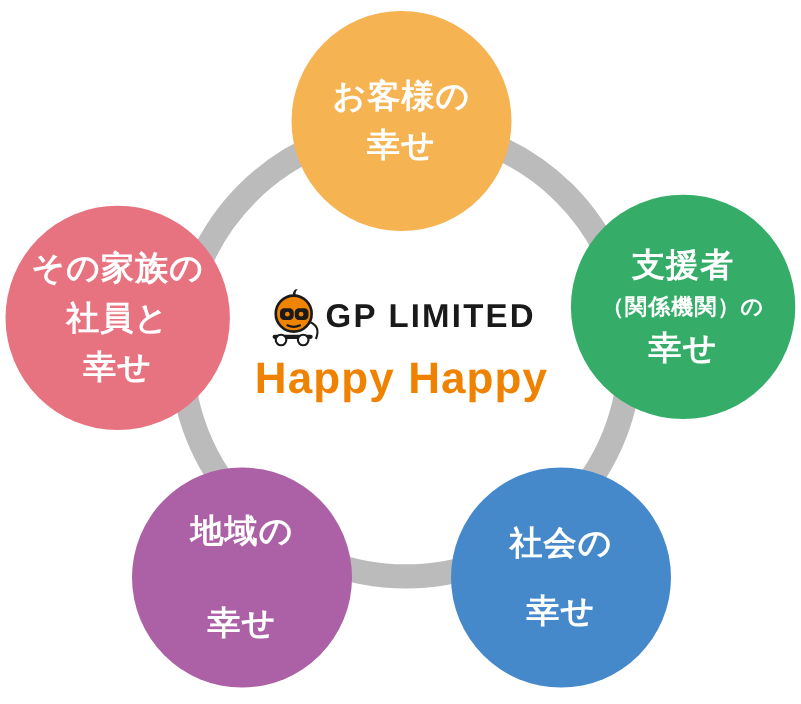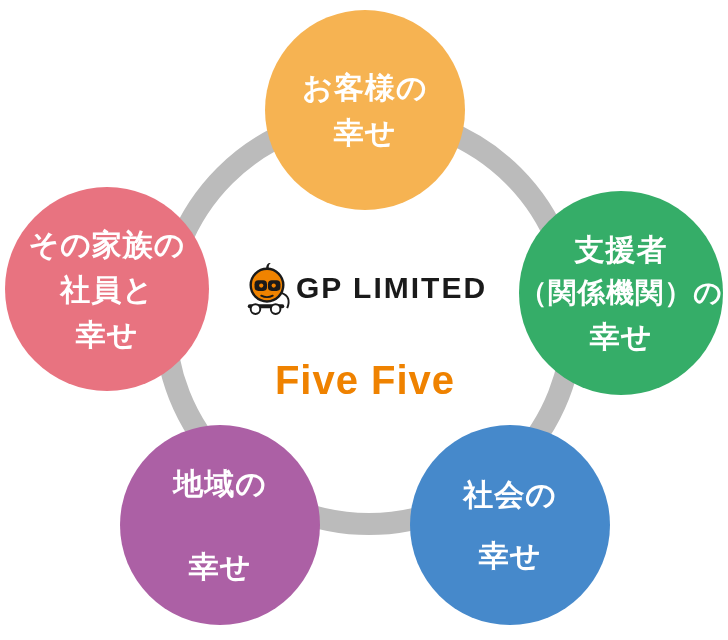--- a/index.html
+++ b/index.html
@@ -19,35 +19,34 @@
     border-radius:50%;
     display:flex;
     flex-direction:column;
     align-items:center;
     justify-content:center;
     color:#ffffff;
     font-weight:700;
     text-align:center;
   }
   .circle .line { font-size:30px; line-height:1.5; letter-spacing:1px; }
-  .circle .line.small { font-size:28px; }
+  .circle .line.small { font-size:20px; }
   #c-customer  { left:265px; top:10px;  width:200px; height:200px; }
-  #c-supporter { left:519px; top:191px; width:204px; height:204px; }
+  #c-supporter { left:519px; top:177px; width:204px; height:204px; }
   #c-employee  { left:5px;   top:187px; width:204px; height:204px; }
   #c-region    { left:120px; top:425px; width:200px; height:200px;gap:38px; }
   #c-society   { left:410px; top:425px; width:200px; height:200px;gap:16px; }
 
   .logo {
     position:absolute;
     left:230px; top:260px;
     width:270px;
     display:flex;
     flex-direction:column;
     align-items:center;
-    gap:36px;
   }
   .logo-row {
     display:flex;
     align-items:center;
     gap:5px;
   }
   .company-name {
     font-size:30px;
     font-weight:900;
     letter-spacing:2px;
@@ -116,16 +115,16 @@
 
         <path d="M19 37 Q25 40 31 37" fill="none" stroke="#1a1a1a" stroke-width="2" stroke-linecap="round"></path>
 
         <rect x="5" y="46" width="38" height="4" rx="2" fill="#1a1a1a"></rect>
 
         <circle cx="13" cy="51" r="5" fill="#ffffff" stroke="#1a1a1a" stroke-width="2"></circle>
         <circle cx="34" cy="51" r="5" fill="#ffffff" stroke="#1a1a1a" stroke-width="2"></circle>
       </svg>
       <div class="company-name">GP LIMITED</div>
     </div>
-    <div class="tagline">Five Five</div>
+    <div class="tagline">Happy Happy</div>
   </div>
 
 </div>
 
 </body></html>

